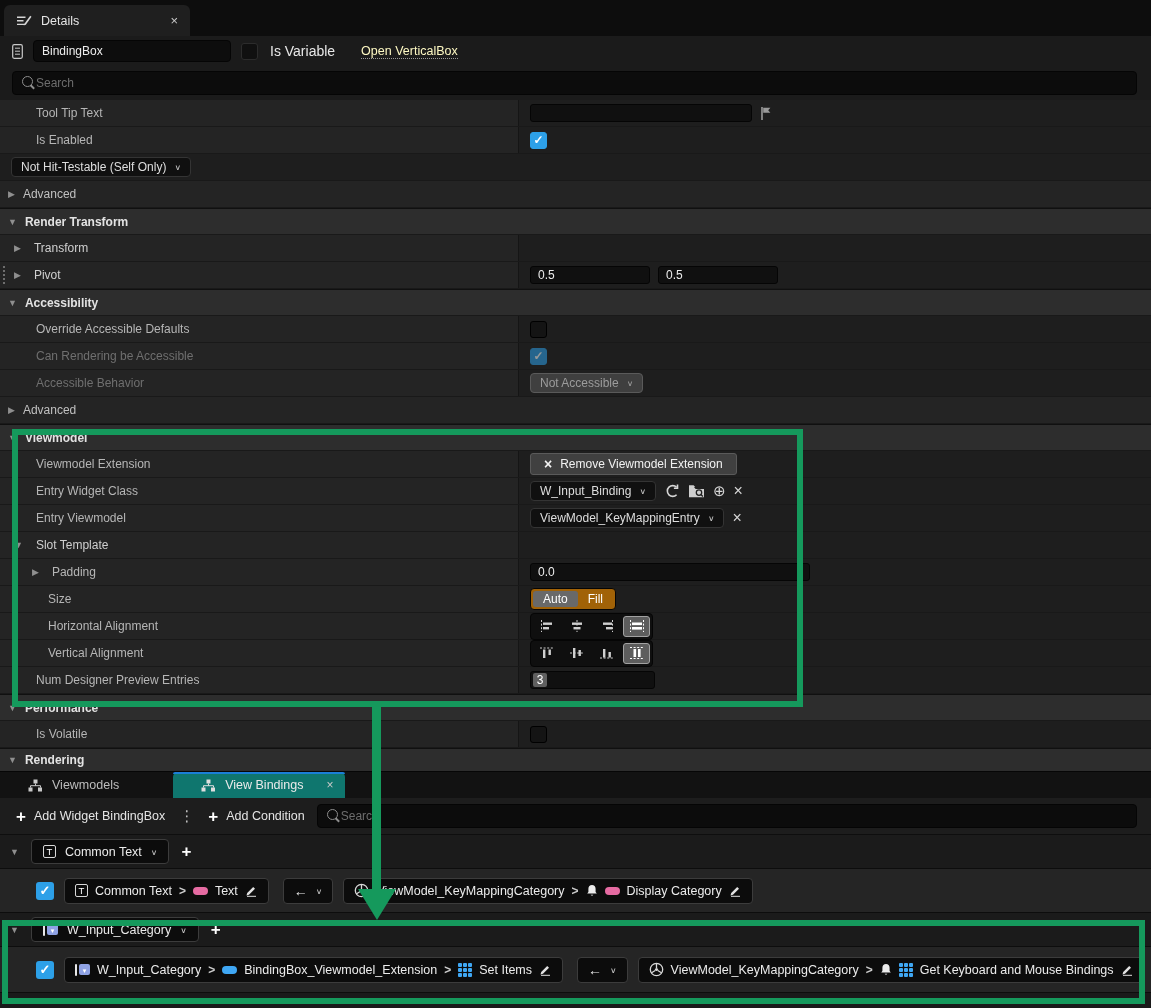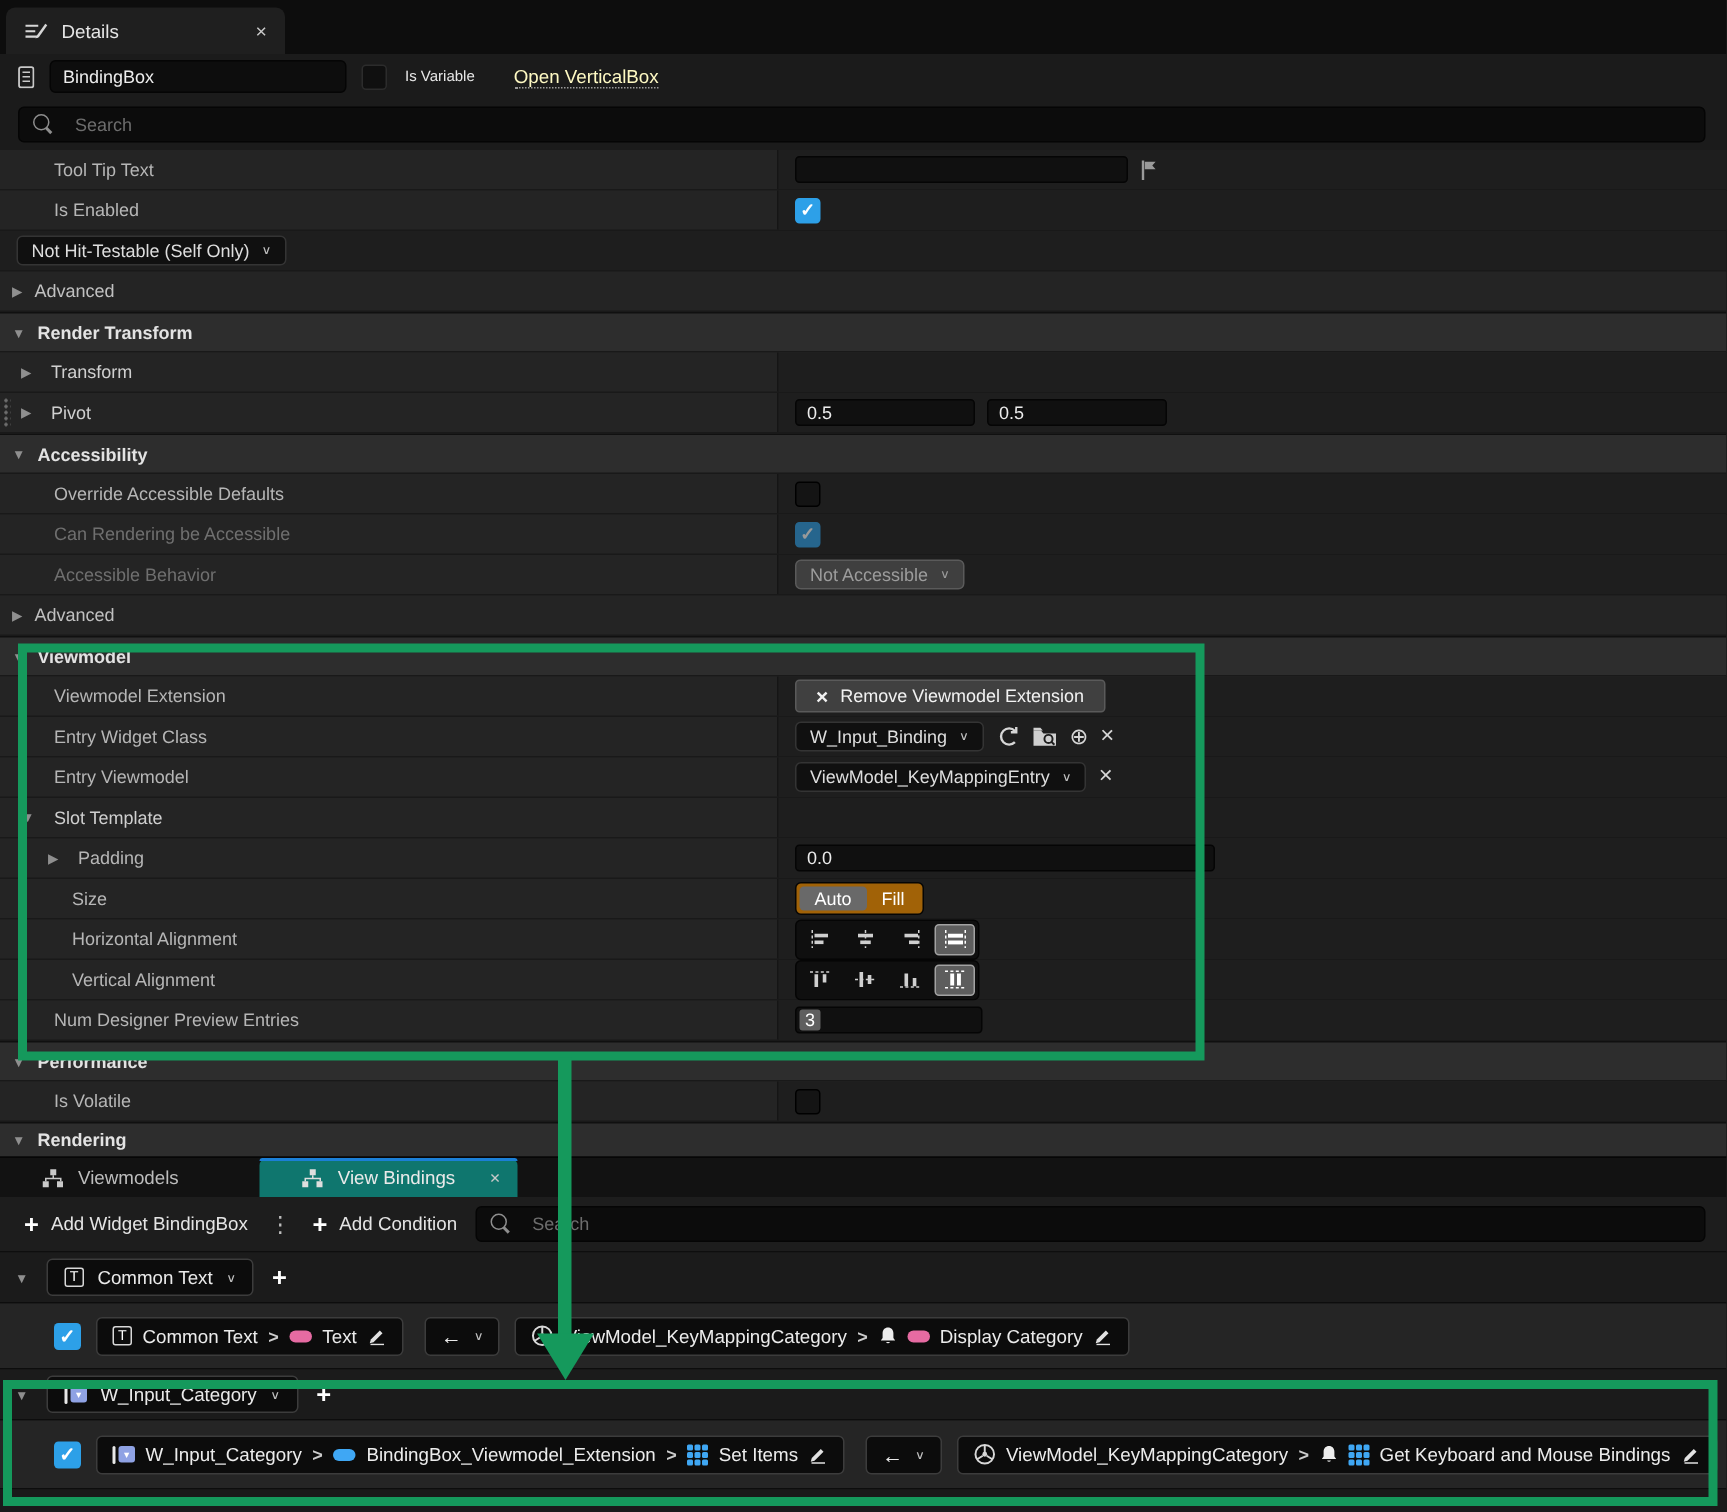--- a/index.html
+++ b/index.html
@@ -18,27 +18,27 @@
   .tab-details .spacer { flex:1; }
   .closex { color:#c9c9c9; font-size:13px; line-height:1; }
 
   
   .hdr { height:30px; background:#1b1b1b; display:flex; align-items:center; padding:0 12px; gap:10px; flex:0 0 auto; }
   .namebox { width:198px; height:22px; background:#0d0d0d; border:1px solid #050505; border-radius:4px;
     display:flex; align-items:center; padding:0 8px; color:#ededed; }
   .cb { width:17px; height:17px; background:#101010; border:1px solid #2c2c2c; border-radius:3px; flex:0 0 auto; }
   .cb.on { background:#2da0e8; border-color:#2da0e8; color:#fff; display:flex; align-items:center; justify-content:center; font-size:12px; font-weight:bold; }
   .cb.dimmed { opacity:.55; }
-  .lbl-isvar { color:#e8e8e8; font-size:10px; margin-left:2px; }
+  .lbl-isvar { color:#e8e8e8; font-size:14px; margin-left:2px; }
   .openlink { color:#fef9c3; border-bottom:1px dotted #9a9a9a; margin-left:16px; font-size:12.5px; }
 
   
   .searchstrip { height:34px; background:#1b1b1b; display:flex; align-items:center; padding:0 14px 0 12px; flex:0 0 auto; }
   .searchbox { flex:1; height:24px; background:#0c0c0c; border:1px solid #050505; border-radius:4px;
-    display:flex; align-items:center; gap:14px; padding:0 9px; color:#6d6d6d; }
+    display:flex; align-items:center; gap:0; padding:0 9px; color:#6d6d6d; }
   .mag { width:14px; height:14px; position:relative; flex:0 0 auto; }
   .mag::before { content:""; position:absolute; width:9px; height:9px; border:1.6px solid #8e8e8e; border-radius:50%; left:0; top:0; }
   .mag::after { content:""; position:absolute; width:5px; height:1.8px; background:#8e8e8e; transform:rotate(45deg); left:8px; top:10px; }
 
   
   .rows { flex:0 0 auto; }
   .prow { height:27px; display:flex; align-items:stretch; background:#242424; border-bottom:1px solid #191919; }
   .prow .lab { flex:0 0 519px; display:flex; align-items:center; gap:7px; color:#b6b6b6; border-right:1px solid #151515; padding-left:36px; position:relative; }
   .prow .val { flex:1; background:#1e1e1e; display:flex; align-items:center; gap:8px; padding-left:11px; }
   .prow.dim .lab, .prow.dim .lab span { color:#6f6f6f; }

